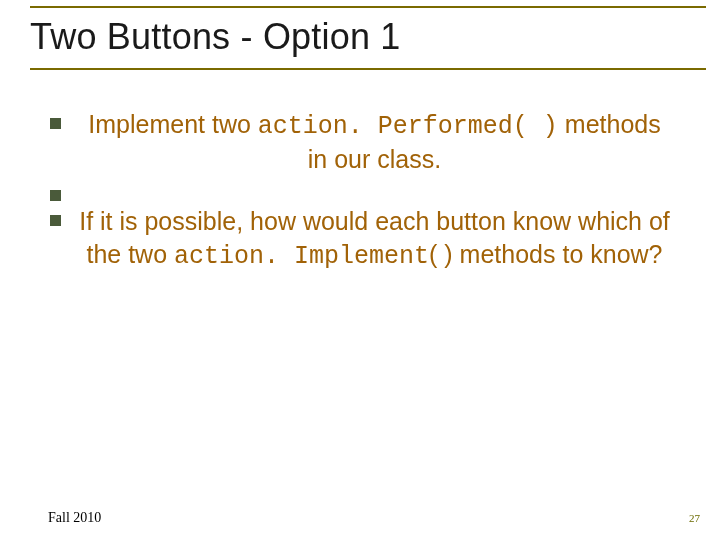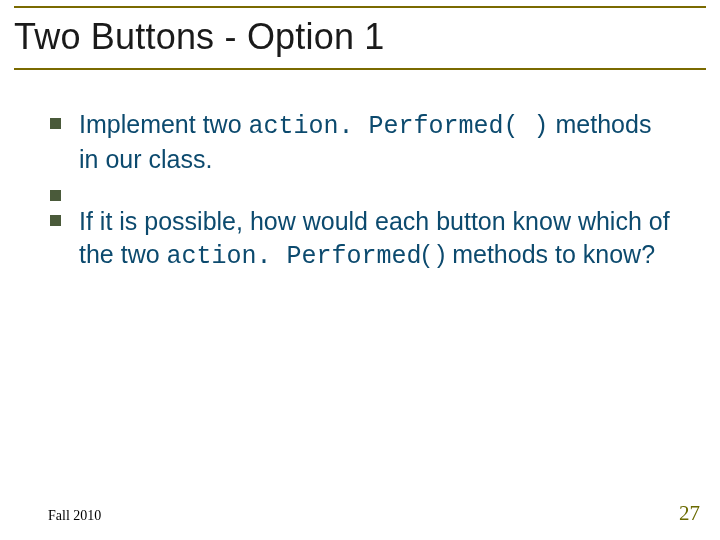--- a/index.html
+++ b/index.html
@@ -7,21 +7,21 @@
     width: 720px;
     height: 540px;
     background: #ffffff;
     font-family: Arial, Helvetica, sans-serif;
     position: relative;
     overflow: hidden;
   }
   .title-wrap {
     border-top: 2px solid #7a6a00;
     border-bottom: 2px solid #7a6a00;
-    margin: 6px 14px 0 14px;
+    margin: 6px 14px 0 30px;
     padding: 8px 0 10px 0;
   }
   .title {
     font-size: 36px;
     color: #1a1a1a;
     font-weight: 400;
     letter-spacing: 0.2px;
   }
   .content {
     padding: 38px 50px 0 50px;
@@ -34,22 +34,23 @@
   .bullet {
     width: 11px;
     height: 11px;
     background: #4a5a3a;
     flex: 0 0 11px;
     margin-top: 10px;
     margin-right: 18px;
   }
   .text {
     font-size: 25px;
-    color: #0c4a6e;
+    color: #a16207;
     line-height: 1.32;
+    text-align: center;
   }
   .code {
     font-family: "Courier New", Courier, monospace;
     font-size: 25px;
   }
   .footer {
     position: absolute;
     bottom: 14px;
     left: 0;
     right: 0;
@@ -58,21 +59,21 @@
     justify-content: space-between;
     align-items: baseline;
   }
   .footer-left {
     font-family: "Times New Roman", Times, serif;
     font-size: 14px;
     color: #000;
   }
   .footer-right {
     font-family: "Times New Roman", Times, serif;
-    font-size: 21px;
+    font-size: 11px;
     color: #6a6a00;
   }
 </style>
 </head>
 <body>
 
 <div class="title-wrap">
   <div class="title">Two Buttons - Option 1</div>
 </div>
 
@@ -85,21 +86,21 @@
     </div>
   </div>
 
   <div class="item">
     <div class="bullet"></div>
   </div>
 
   <div class="item">
     <div class="bullet"></div>
     <div class="text">
-      <span>If it is possible, how would each button know which of the two </span><span class="code">action. Performed</span><span>( ) methods to know?</span>
+      <span>If it is possible, how would each button know which of the two </span><span class="code">action. Implement</span><span>( ) methods to know?</span>
     </div>
   </div>
 
 </div>
 
 <div class="footer">
   <span class="footer-left">Fall 2010</span>
   <span class="footer-right">27</span>
 </div>
 

